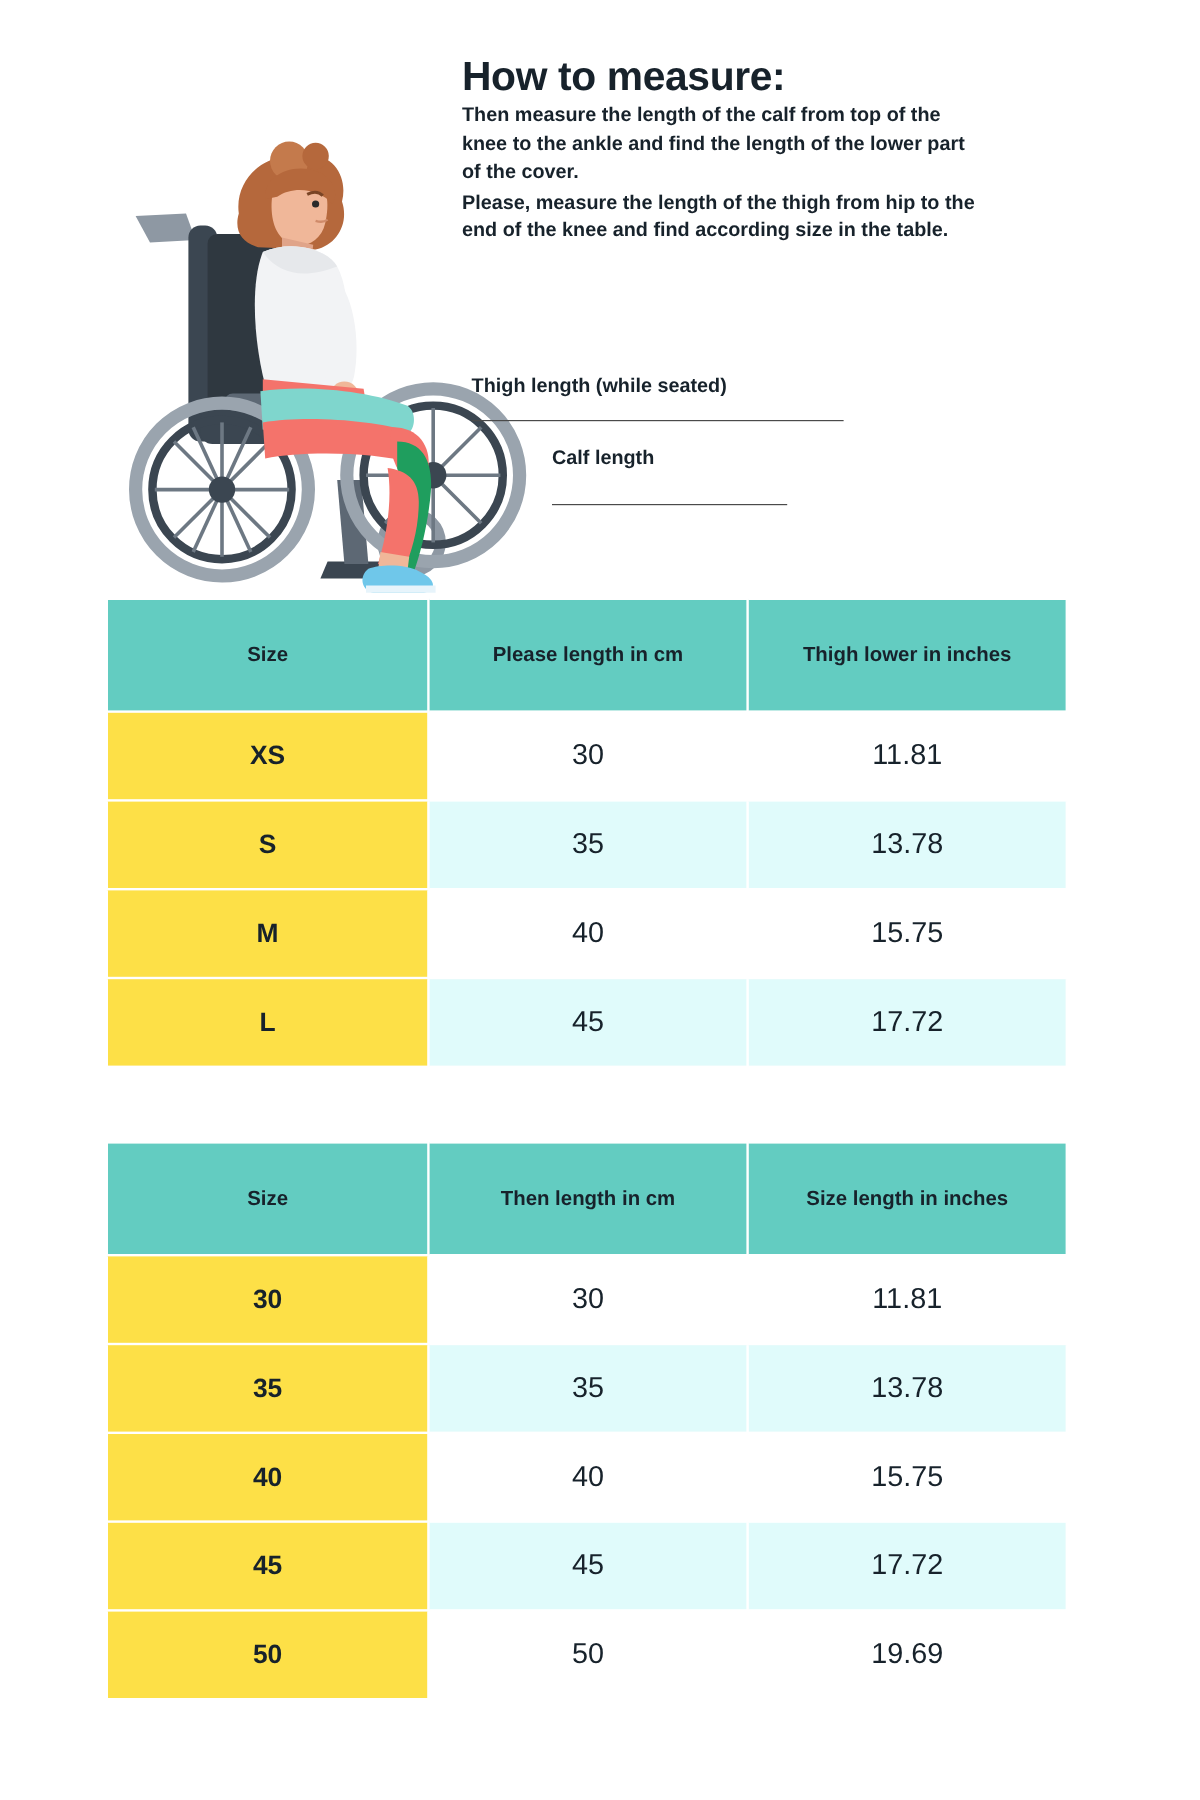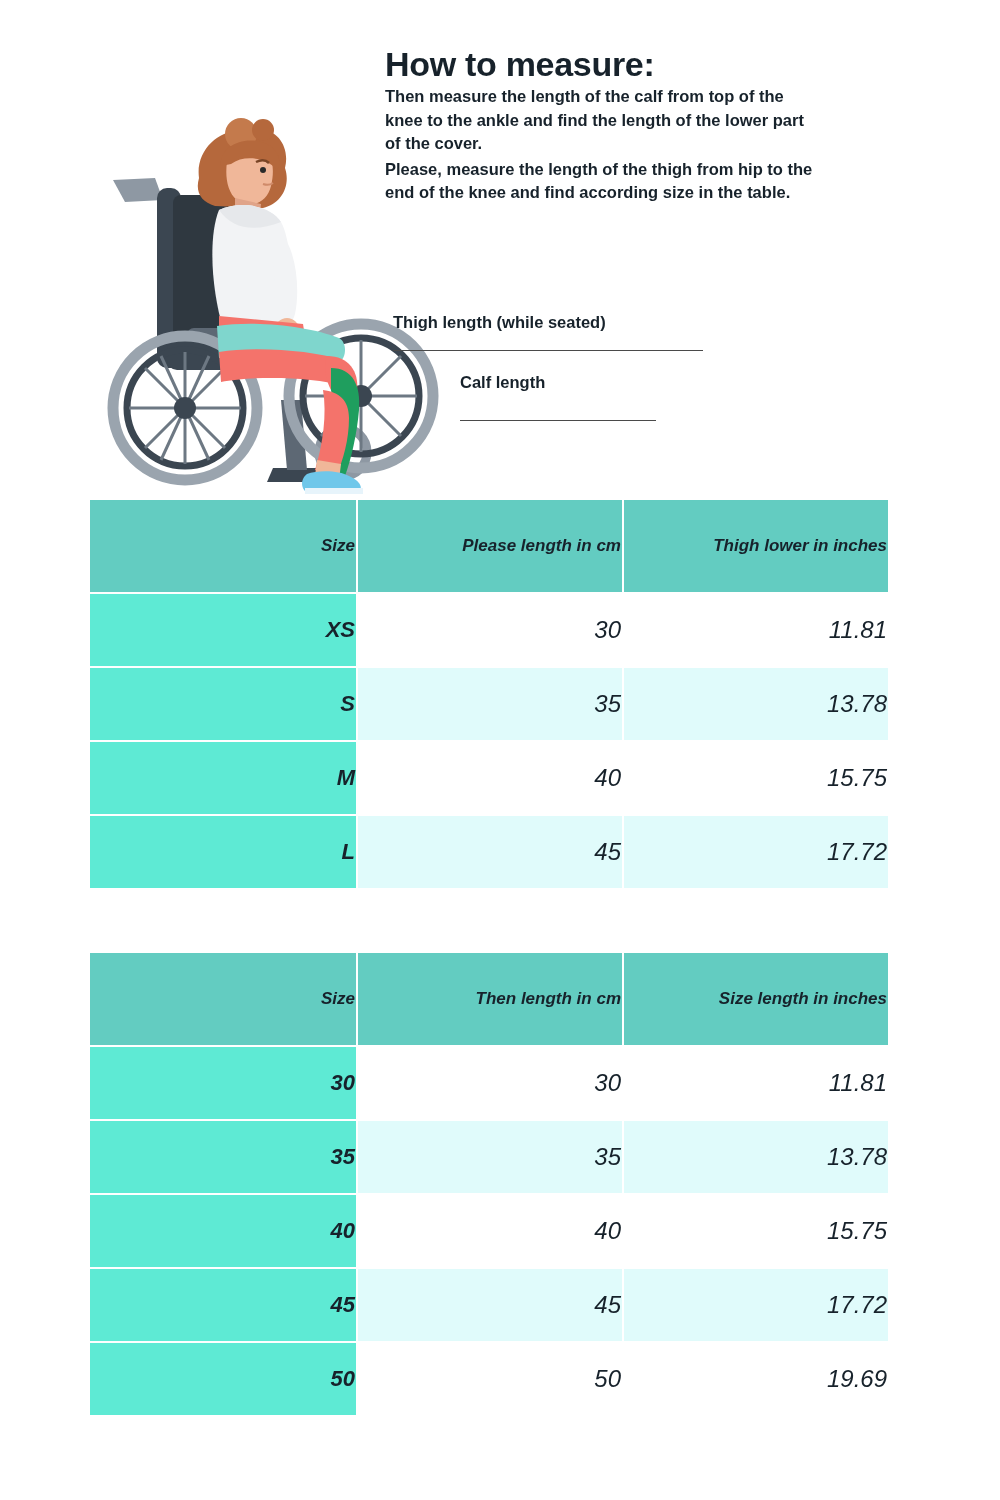--- a/index.html
+++ b/index.html
@@ -77,34 +77,33 @@
   .table-thigh { top: 498px; }
   .table-calf  { top: 951px; }
 
   table.size-table {
     border-collapse: collapse;
     width: 800px;
     table-layout: fixed;
   }
   table.size-table td, table.size-table th {
     border: 2px solid #ffffff;
-    text-align: right;
+    text-align: center;
     vertical-align: middle;
-    font-style: italic;
   }
   table.size-table th {
     background: #63ccc1;
     font-size: 17px;
     font-weight: bold;
     height: 90px;
     line-height: 1.25;
     color: #17222b;
   }
   table.size-table td.size-cell {
-    background: #5eead4;
+    background: #fde047;
     font-size: 22px;
     font-weight: bold;
     height: 70px;
     color: #17222b;
   }
   table.size-table td.val {
     font-size: 24px;
     font-weight: normal;
     background: #ffffff;
     color: #17222b;

